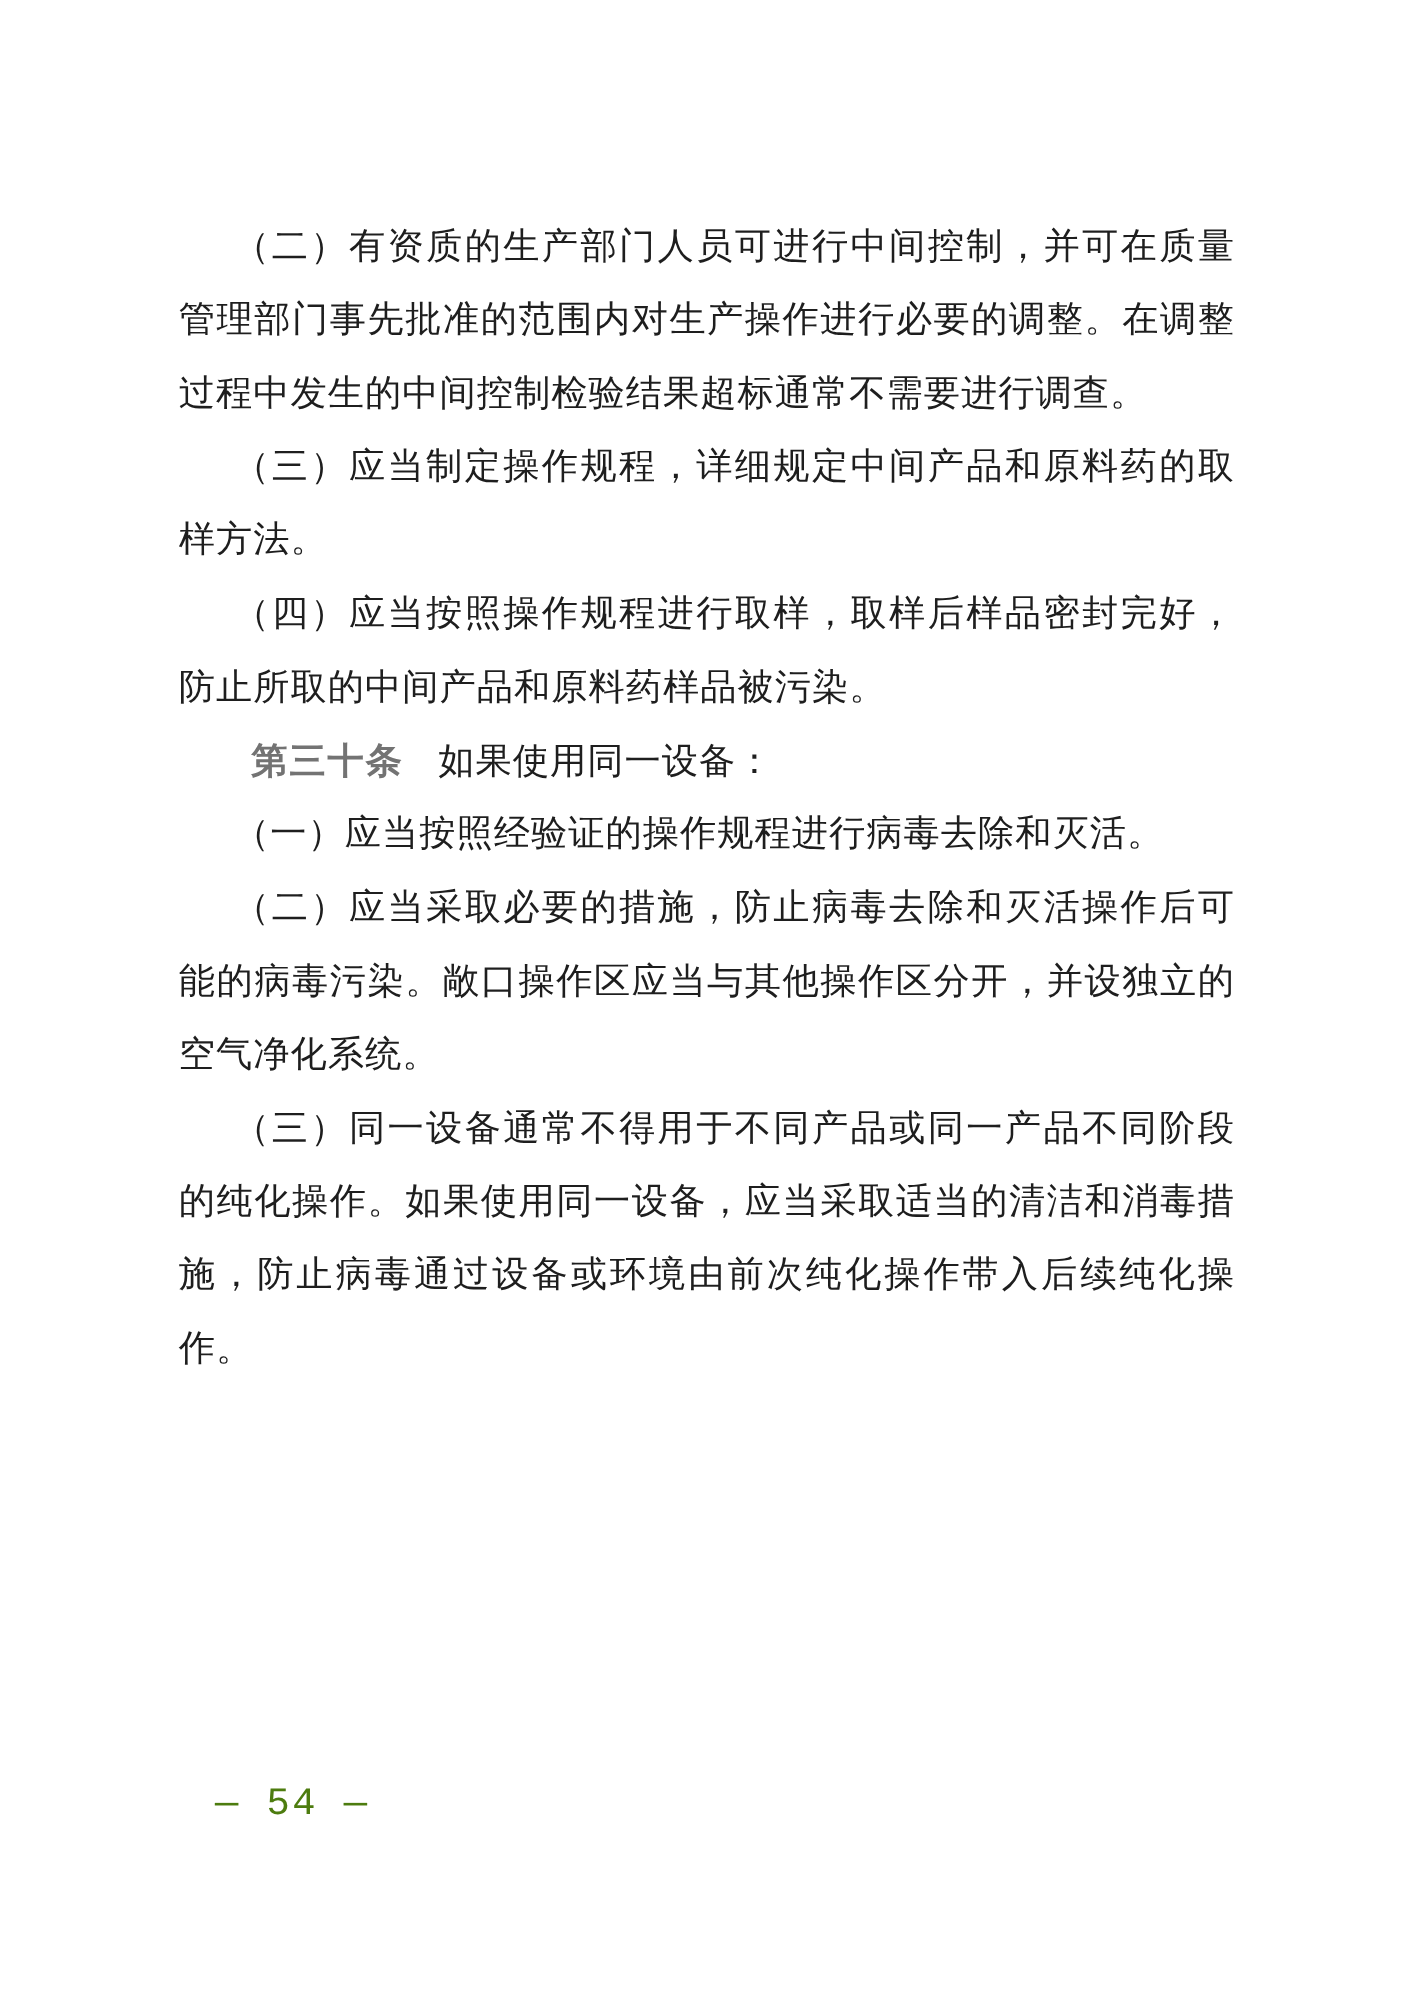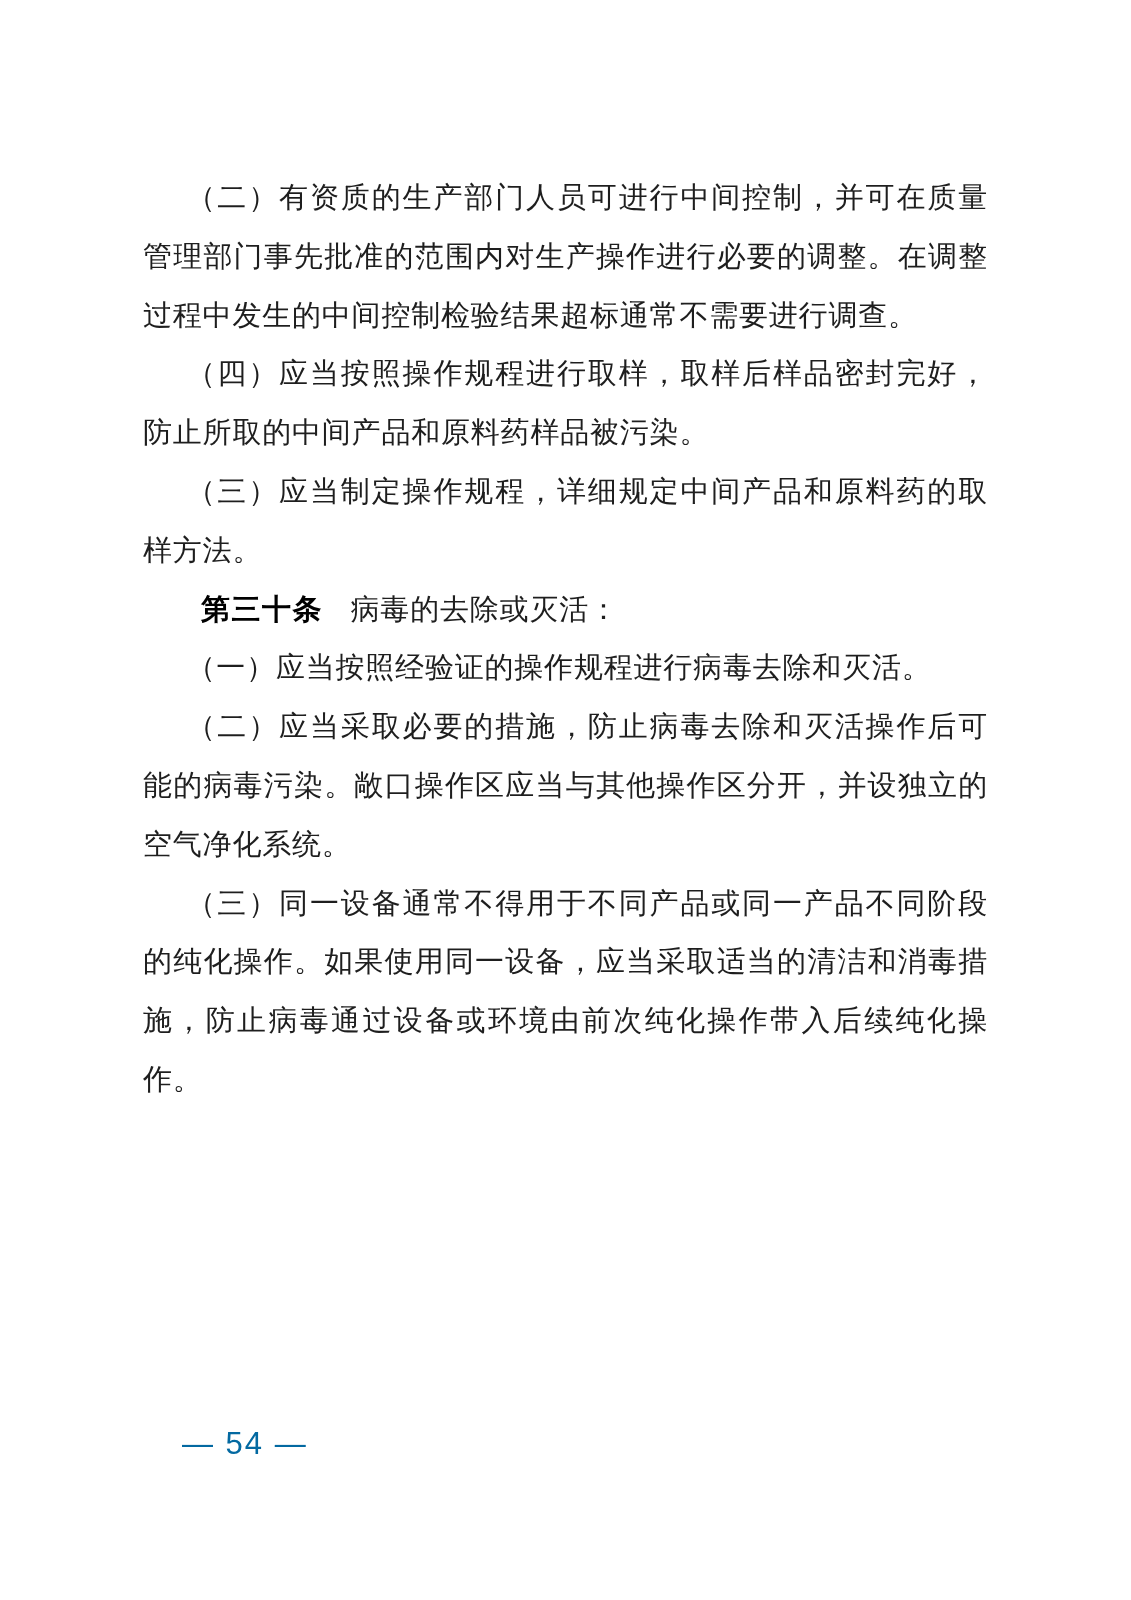--- a/index.html
+++ b/index.html
@@ -34,45 +34,45 @@
   }
   .heading {
     margin: 0;
     text-indent: 2em;
   }
   .heading .article-number {
     font-weight: 700;
     font-family: "Liberation Sans", "DejaVu Sans", sans-serif;
     letter-spacing: 1.5px;
     margin-right: 0.95em;
-    color: #000000;
+    color: #737373;
   }
   .footer {
     position: absolute;
-    left: 182px;
+    left: 172px;
     top: 1426px;
     font-size: 31px;
     letter-spacing: 2px;
-    color: #0369a1;
-    font-family: Liberation Sans, sans-serif;
+    color: #4d7c0f;
+    font-family: Liberation Mono, monospace;
   }
 </style>
 </head>
 <body>
 
 <div class="page">
   <div class="content">
 
     <p class="para">（二）有资质的生产部门人员可进行中间控制，并可在质量管理部门事先批准的范围内对生产操作进行必要的调整。在调整过程中发生的中间控制检验结果超标通常不需要进行调查。</p>
 
+    <p class="para">（三）应当制定操作规程，详细规定中间产品和原料药的取样方法。</p>
+
     <p class="para">（四）应当按照操作规程进行取样，取样后样品密封完好，防止所取的中间产品和原料药样品被污染。</p>
 
-    <p class="para">（三）应当制定操作规程，详细规定中间产品和原料药的取样方法。</p>
-
-    <p class="heading"><span class="article-number">第三十条</span><span>病毒的去除或灭活：</span></p>
+    <p class="heading"><span class="article-number">第三十条</span><span>如果使用同一设备：</span></p>
 
     <p class="para">（一）应当按照经验证的操作规程进行病毒去除和灭活。</p>
 
     <p class="para">（二）应当采取必要的措施，防止病毒去除和灭活操作后可能的病毒污染。敞口操作区应当与其他操作区分开，并设独立的空气净化系统。</p>
 
     <p class="para">（三）同一设备通常不得用于不同产品或同一产品不同阶段的纯化操作。如果使用同一设备，应当采取适当的清洁和消毒措施，防止病毒通过设备或环境由前次纯化操作带入后续纯化操作。</p>
 
 
 
   </div>

